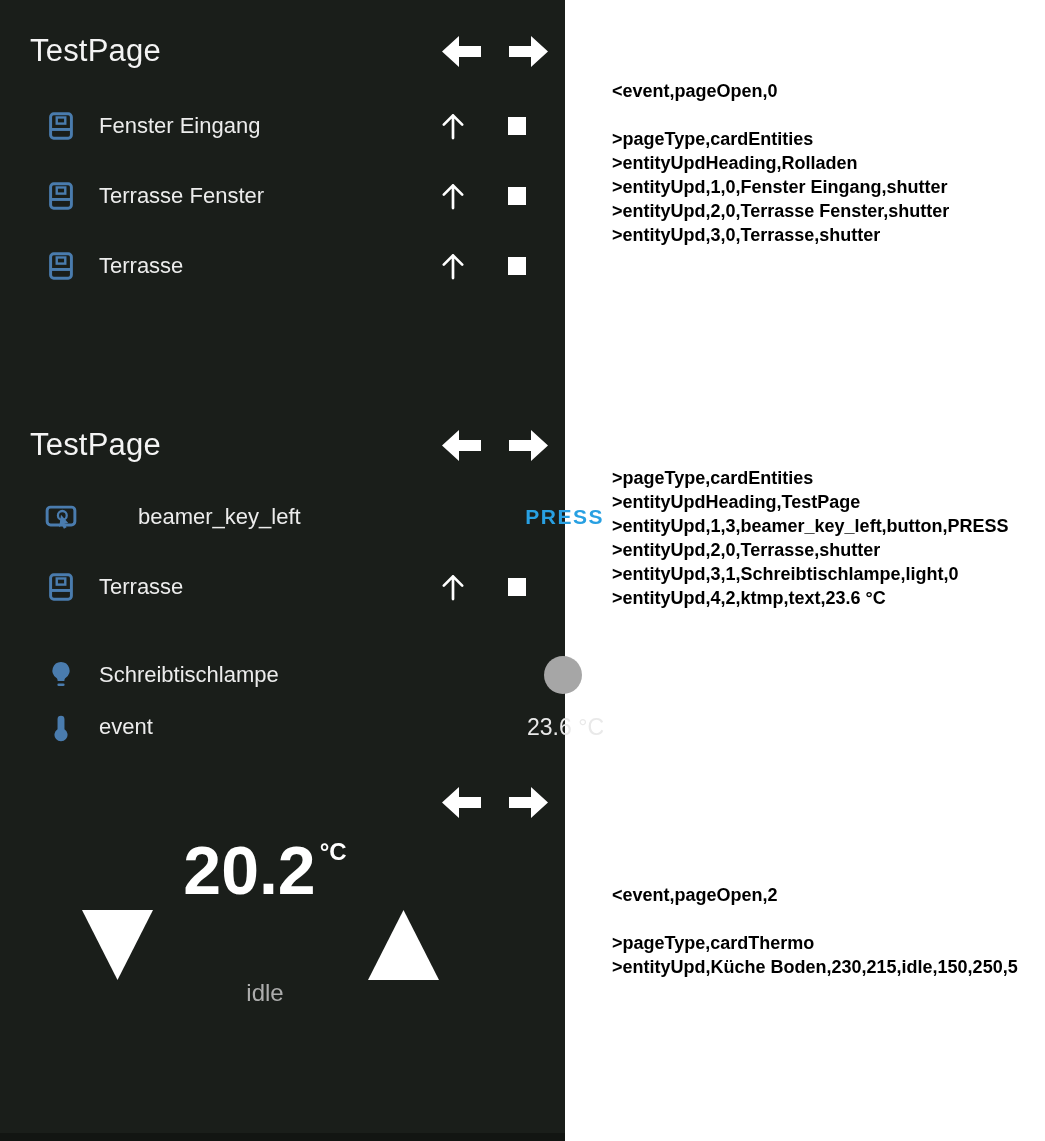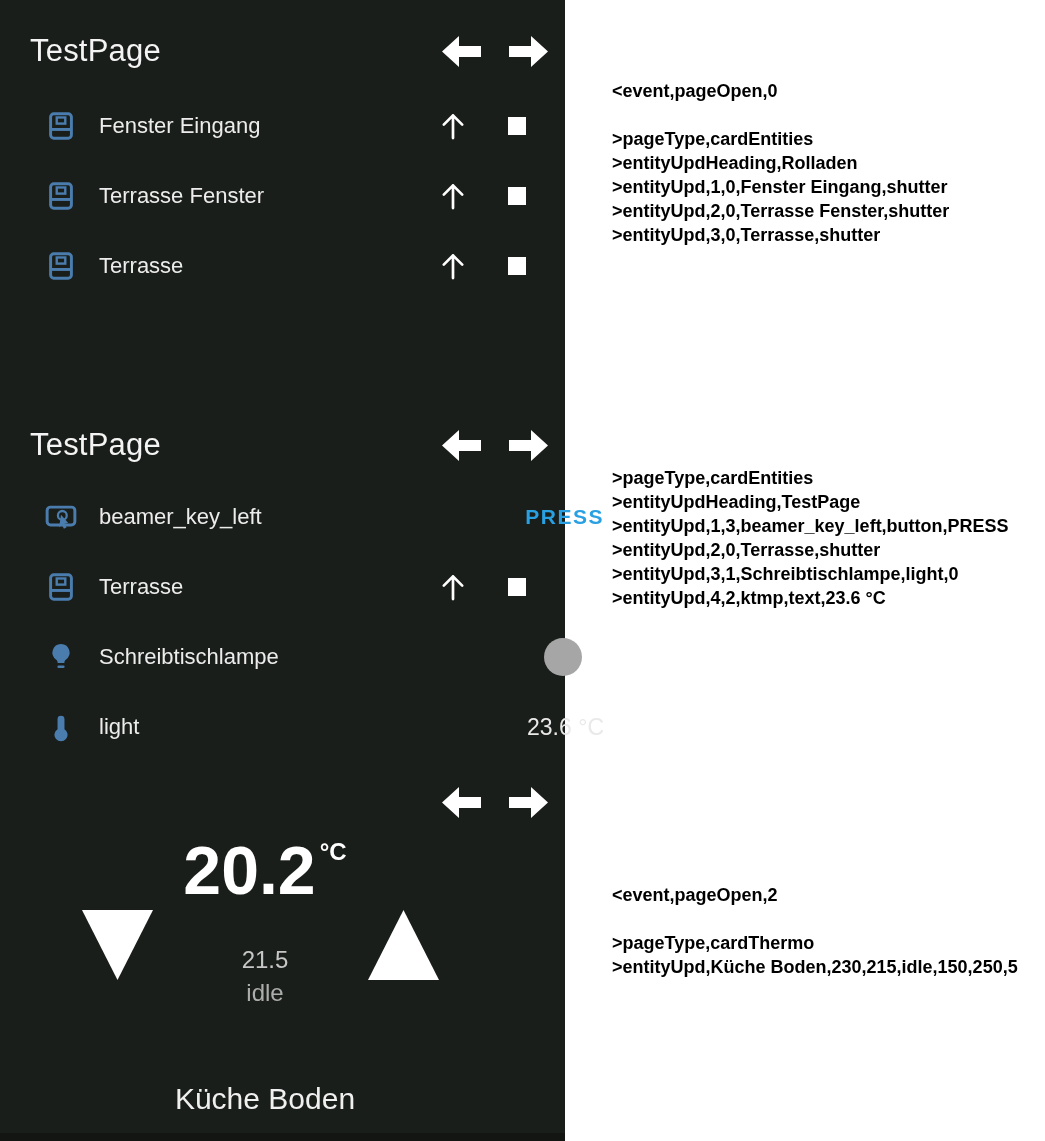--- a/index.html
+++ b/index.html
@@ -170,21 +170,21 @@
           </svg>
       </div>
       <div class="nav-arrow">
         <svg viewBox="0 0 39 31">
             <path d="M22 0 39 15.5 22 31 22 21 0 21 0 10 22 10 Z" fill="#ffffff"></path>
           </svg>
       </div>
     </div>
   </div>
 
-  <div class="entity-row" style="top:482px;">
+  <div class="entity-row" style="top:482px;gap:39px;">
     <span class="entity-icon">
       <svg viewBox="0 0 24 24">
           <rect x="1.6" y="4.6" width="20.8" height="13.4" rx="2.6" fill="none" stroke="#4a7cae" stroke-width="2.2"></rect>
           <circle cx="13" cy="10.8" r="3.3" fill="none" stroke="#4a7cae" stroke-width="1.7"></circle>
           <path d="M12 10.4 10.6 19.6 12.7 18 14.2 20.8 16.2 19.7 14.7 17 17.4 16.5 Z" fill="#4a7cae"></path>
         </svg>
     </span>
     <span class="entity-label">beamer_key_left</span>
     <span class="press-label">PRESS</span>
   </div>
@@ -208,41 +208,41 @@
           <span class="stop-square"></span>
         </span>
       <span class="ctl">
           <svg viewBox="0 0 24 24" fill="none" stroke="#ffffff" stroke-width="1.9" stroke-linecap="round" stroke-linejoin="round">
             <path d="M12 3.5 12 19.5 M5.5 13 12 19.5 18.5 13"></path>
           </svg>
         </span>
     </span>
   </div>
 
-  <div class="entity-row" style="top:622px;">
+  <div class="entity-row" style="top:640px;">
     <span class="entity-icon">
       <svg viewBox="0 0 24 24">
           <path d="M12 2.3 A6.4 6.4 0 0 0 8.4 14 c.7.5 1.05 1.2 1.05 2 v.5 h5.1 v-.5 c0-.8.35-1.5 1.05-2 A6.4 6.4 0 0 0 12 2.3 Z" fill="#4a7cae"></path>
           <rect x="9.3" y="18.4" width="5.4" height="1.9" rx="0.95" fill="#4a7cae"></rect>
         </svg>
     </span>
     <span class="entity-label">Schreibtischlampe</span>
     <span class="toggle">
       <span class="toggle-track"></span>
       <span class="toggle-knob"></span>
     </span>
   </div>
 
   <div class="entity-row" style="top:692px;">
     <span class="entity-icon">
       <svg viewBox="0 0 24 24">
           <path d="M14.6 13.7 V6.1 a2.6 2.6 0 1 0 -5.2 0 v7.6 a4.9 4.9 0 1 0 5.2 0 Z" fill="#4a7cae"></path>
         </svg>
     </span>
-    <span class="entity-label">light</span>
+    <span class="entity-label">event</span>
     <span class="value-label">23.6 °C</span>
   </div>
 
   <div class="nav-arrows" style="position:absolute; top:787px; right:17px;">
     <div class="nav-arrow">
       <svg viewBox="0 0 39 31">
           <path d="M17 0 0 15.5 17 31 17 21 39 21 39 10 17 10 Z" fill="#ffffff"></path>
         </svg>
     </div>
     <div class="nav-arrow">
@@ -258,23 +258,21 @@
     <svg viewBox="0 0 71 70">
         <polygon points="0,0 71,0 35.5,70" fill="#ffffff"></polygon>
       </svg>
   </div>
   <div class="thermo-btn thermo-up">
     <svg viewBox="0 0 71 70">
         <polygon points="35.5,0 71,70 0,70" fill="#ffffff"></polygon>
       </svg>
   </div>
 
-  <div class="thermo-target">21.5</div>
   <div class="thermo-state">idle</div>
-  <div class="thermo-title">Küche Boden</div>
 
   <div class="panel-bottom-strip"></div>
 </div>
 
 <div class="log-block" id="log-block-0">
   <div class="log-event">&lt;event,pageOpen,0</div>
   <div>&gt;pageType,cardEntities</div>
   <div>&gt;entityUpdHeading,Rolladen</div>
   <div>&gt;entityUpd,1,0,Fenster Eingang,shutter</div>
   <div>&gt;entityUpd,2,0,Terrasse Fenster,shutter</div>

